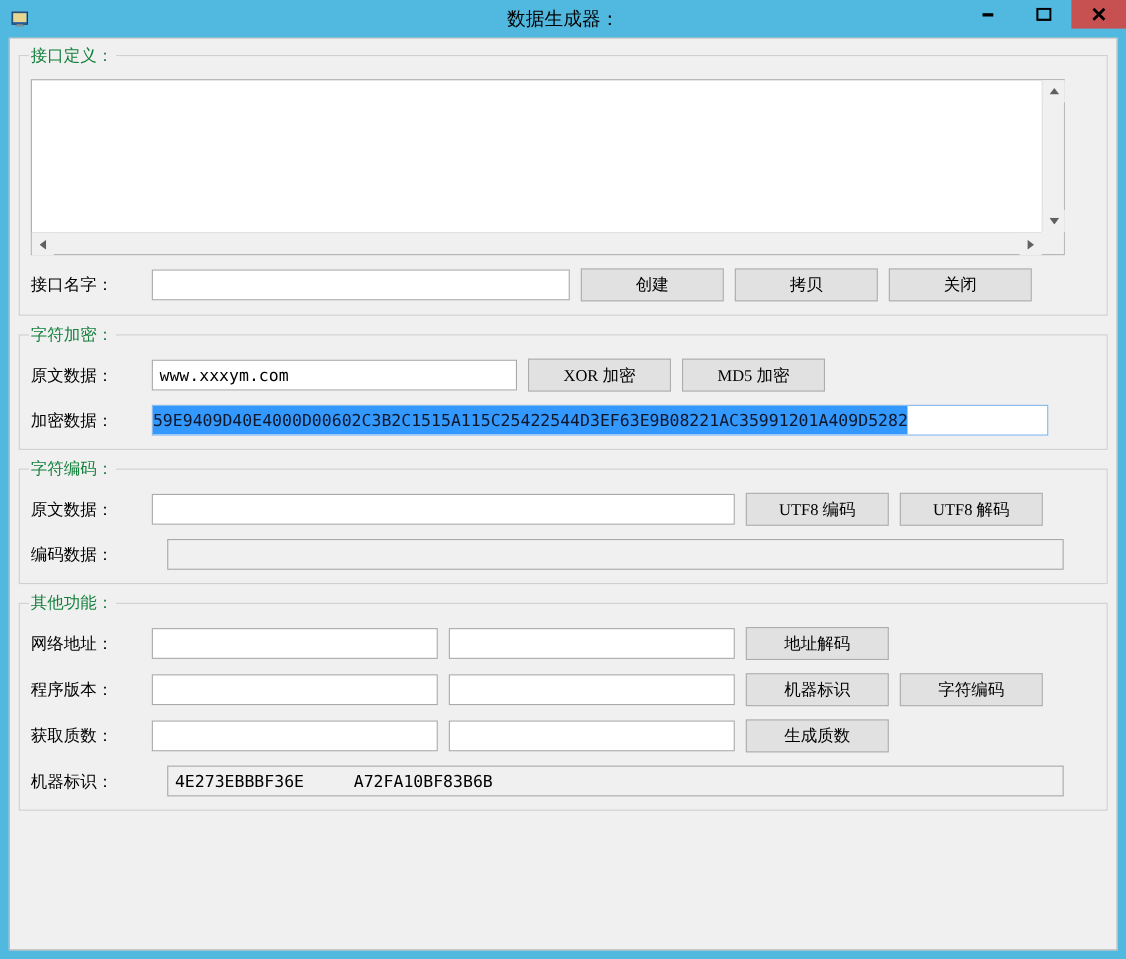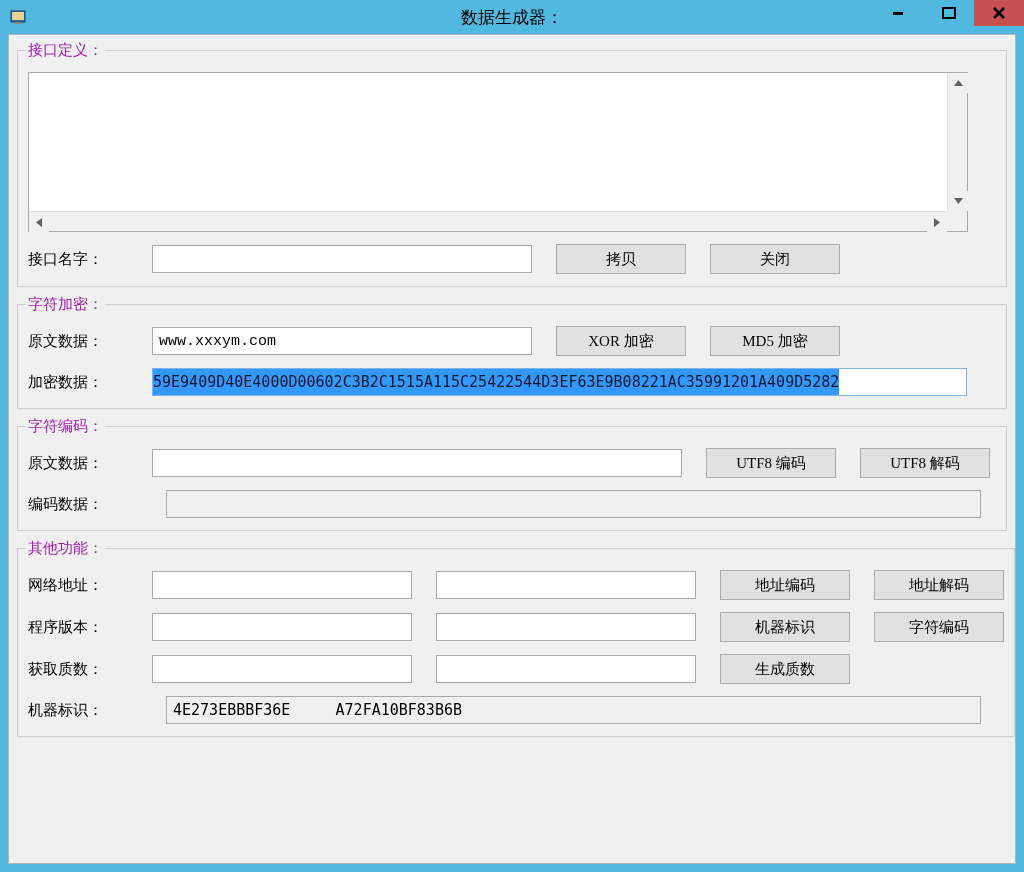--- a/index.html
+++ b/index.html
@@ -67,21 +67,21 @@
   }
   fieldset {
     border: 1px solid #d0d0d0;
     margin: 0 0 8px 0;
     padding: 12px 10px 12px 10px;
   }
   fieldset > legend {
     font-size: 15px;
     padding: 0 2px;
     margin-left: -2px;
-    color: #a21caf;
+    color: #15803d;
   }
   .big-text-wrap {
     position: relative;
     width: 940px;
     height: 160px;
     background: #fff;
     border: 1px solid #a9a9a9;
     margin-bottom: 12px;
   }
   .big-text-inner {
@@ -117,21 +117,21 @@
   .scroll-btn {
     width: 20px; height: 20px;
     display: flex; align-items: center; justify-content: center;
     background: #f0f0f0;
     color: #606060;
     font-size: 10px;
   }
   .row {
     display: flex;
     align-items: center;
-    gap: 24px;
+    gap: 10px;
     margin-bottom: 12px;
   }
   .row:last-child { margin-bottom: 0; }
   .lbl {
     width: 100px;
     text-align: left;
     flex: none;
   }
   input[type="text"].txt, .txt-ro {
     height: 28px;
@@ -242,30 +242,31 @@
             <svg width="6" height="9">
                 <path d="M0 0 L6 4.5 L0 9 Z" fill="#606060"></path>
               </svg>
           </div>
         </div>
         <div class="scroll-corner"></div>
       </div>
       <div class="row">
         <span class="lbl">接口名字：</span>
         <input type="text" class="txt" style="width: 380px;" value="">
+        <button class="btn">创建</button>
         <button class="btn">拷贝</button>
         <button class="btn">关闭</button>
       </div>
     </fieldset>
 
     <fieldset>
       <legend>字符加密：</legend>
       <div class="row">
         <span class="lbl">原文数据：</span>
-        <input type="text" class="txt" style="width: 380px; font-family: Liberation Mono, monospace;" value="www.xxxym.com">
+        <input type="text" class="txt" style="width: 332px;" value="www.xxxym.com">
         <button class="btn">XOR 加密</button>
         <button class="btn">MD5 加密</button>
       </div>
       <div class="row">
         <span class="lbl">加密数据：</span>
         <div class="txt-sel" style="width:815px">
           <span class="txt-sel-inner">59E9409D40E4000D00602C3B2C1515A115C25422544D3EF63E9B08221AC35991201A409D5282</span>
         </div>
       </div>
     </fieldset>
@@ -284,21 +285,20 @@
       </div>
     </fieldset>
 
     <fieldset>
       <legend>其他功能：</legend>
 
       <div class="row">
         <span class="lbl">网络地址：</span>
         <input type="text" class="txt" style="width: 260px;" value="">
         <input type="text" class="txt" style="width: 260px;" value="">
-        <button class="btn">地址编码</button>
         <button class="btn">地址解码</button>
       </div>
 
       <div class="row">
         <span class="lbl">程序版本：</span>
         <input type="text" class="txt" style="width: 260px;" value="">
         <input type="text" class="txt" style="width: 260px;" value="">
         <button class="btn">机器标识</button>
         <button class="btn">字符编码</button>
       </div>

